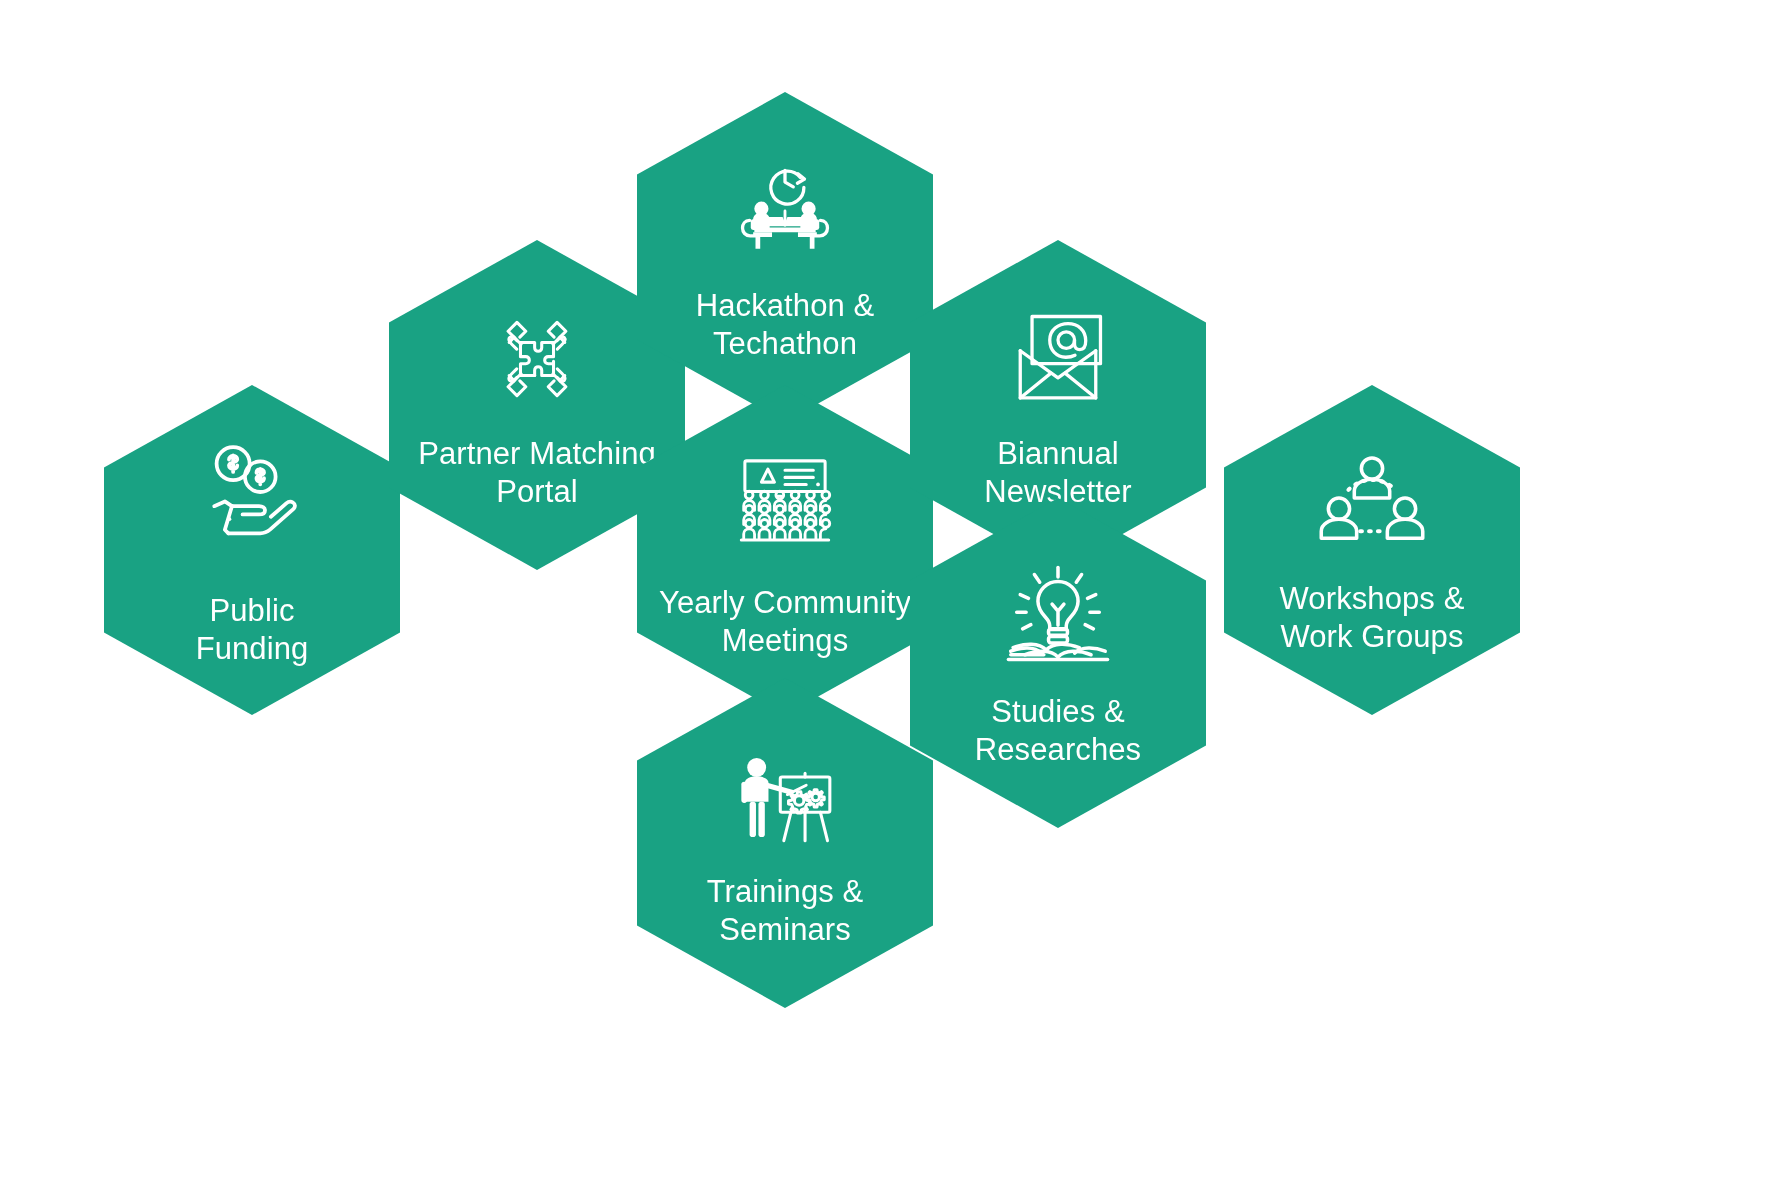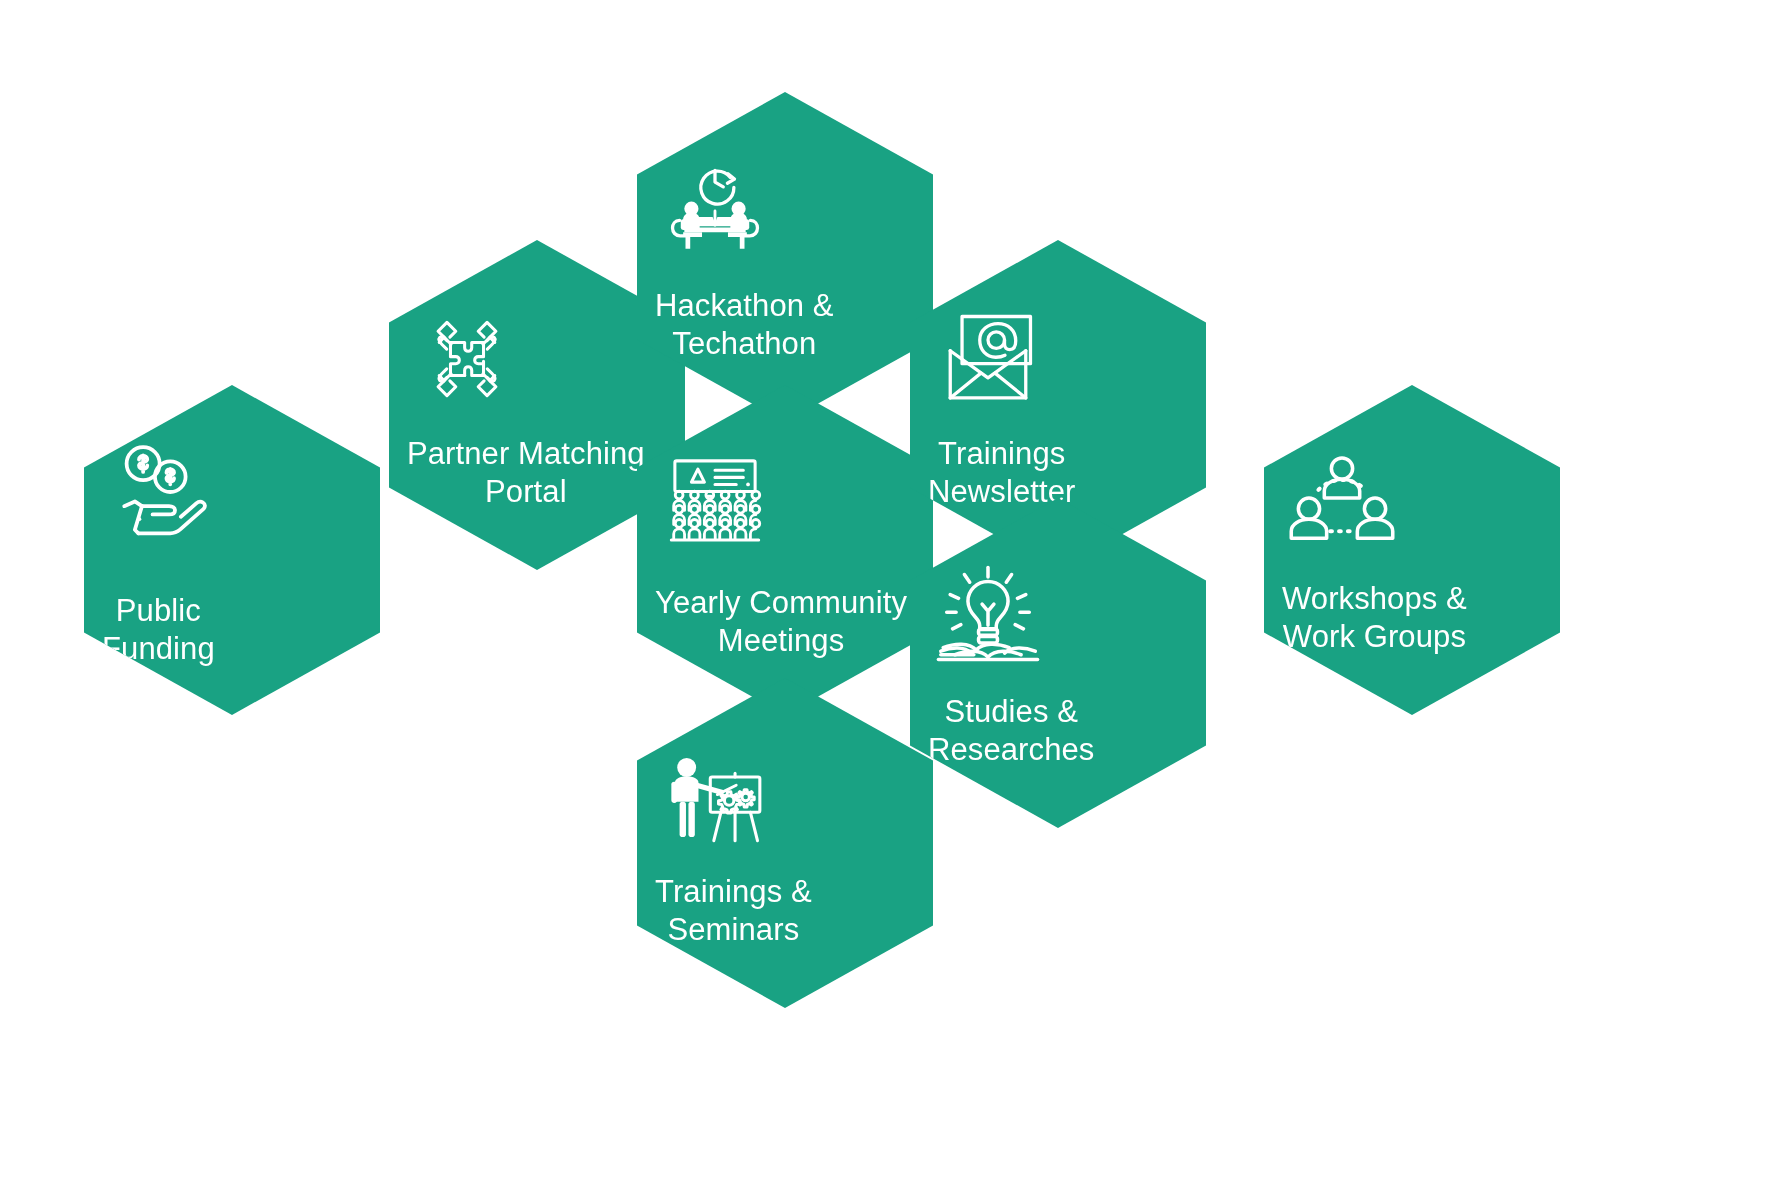--- a/index.html
+++ b/index.html
@@ -21,21 +21,21 @@
   }
   .hex {
     position: absolute;
     width: 296px;
     height: 330px;
     -webkit-clip-path: polygon(50% 0%, 100% 25%, 100% 75%, 50% 100%, 0% 75%, 0% 25%);
     clip-path: polygon(50% 0%, 100% 25%, 100% 75%, 50% 100%, 0% 75%, 0% 25%);
     background: #19a283;
     display: flex;
     flex-direction: column;
-    align-items: flex-start;
+    align-items: center;
     justify-content: center;
     box-sizing: border-box;
     padding: 0 18px;
   }
   .hex-icon {
     width: 120px;
     height: 120px;
     display: flex;
     align-items: center;
     justify-content: center;
@@ -49,29 +49,29 @@
   .hex-label {
     color: #ffffff;
     font-size: 31px;
     line-height: 1.22;
     text-align: center;
     font-weight: 400;
     letter-spacing: 0.1px;
     white-space: pre-line;
   }
   
-  .pos-public      { left: 84px;  top: 385px; gap: 24px; }
+  .pos-public      { left: 104px;  top: 385px; gap: 24px; }
   .pos-partner     { left: 389px;  top: 240px; }
   .pos-access      { left: 389px;  top: 529px; }
   .pos-hack        { left: 637px;  top: 92px;  }
   .pos-yearly      { left: 637px;  top: 385px; gap: 7px; }
   .pos-training    { left: 637px;  top: 678px; }
   .pos-news        { left: 910px;  top: 240px; }
   .pos-studies     { left: 910px;  top: 498px; }
-  .pos-workshops   { left: 1264px; top: 385px; }
+  .pos-workshops   { left: 1224px; top: 385px; }
 </style>
 </head>
 <body>
 
 <div id="stage">
 
   <div class="hex pos-public">
     <div class="hex-icon">
       <svg viewBox="0 0 100 100" fill="none" stroke="#ffffff" stroke-width="3.2" stroke-linecap="round" stroke-linejoin="round">
         <circle cx="34" cy="26" r="14"></circle>
@@ -264,21 +264,21 @@
         <g transform="translate(57,34)">
           <circle cx="0" cy="0" r="7"></circle>
           <path d="M7 0v3.5c0 3 2 4.5 4.4 4.5 3 0 5.1-2.4 5.1-7.5 0-9-6.6-14.5-15-14.5S-14 -8.6 -14 0s5.6 14.5 13.6 14.5c3 0 5.7-.6 7.8-1.7"></path>
         </g>
 
         <path d="M18 43l32 23 32-23"></path>
         <path d="M18 43v40h64V43"></path>
         <path d="M18 83l26-21M82 83L56 62"></path>
       </svg>
     </div>
-    <div class="hex-label">Trainings
+    <div class="hex-label">Biannual
 Newsletter</div>
   </div>
 
   <div class="hex pos-studies">
     <div class="hex-icon">
       <svg viewBox="0 0 100 100" fill="none" stroke="#ffffff" stroke-width="3" stroke-linecap="round" stroke-linejoin="round">
 
         <path d="M50 8v8"></path>
         <path d="M30 14l4.5 6.5M70 14l-4.5 6.5"></path>
         <path d="M18 31l7 3.2M82 31l-7 3.2"></path>

